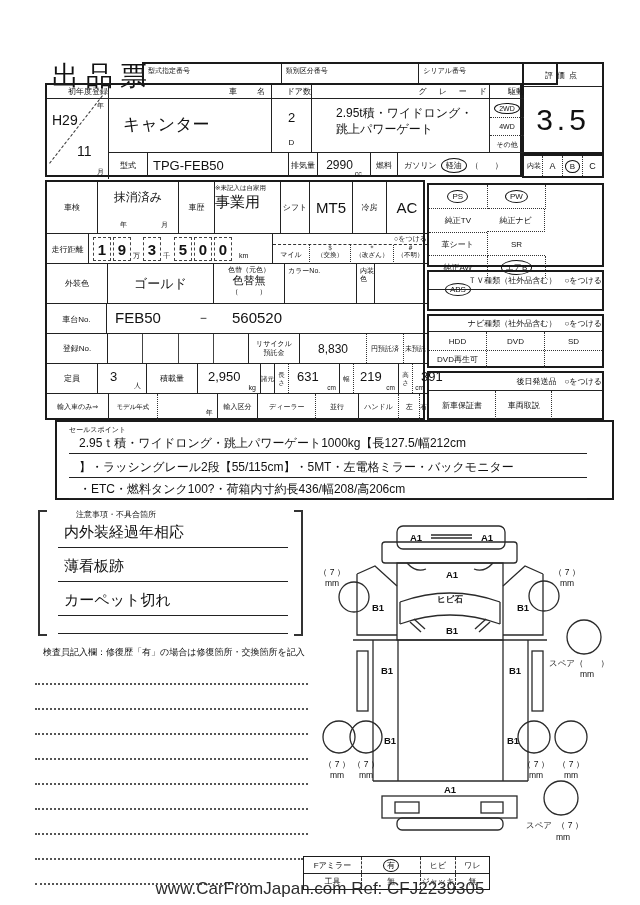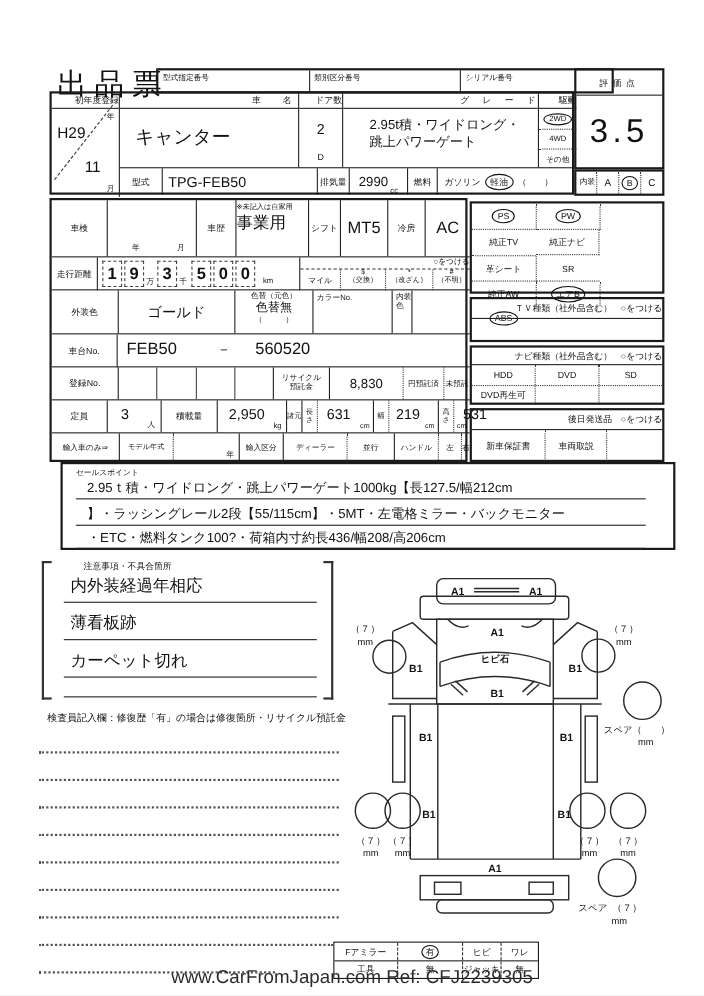--- a/index.html
+++ b/index.html
@@ -99,20 +99,21 @@
         <span class="sm">（　　）</span>
       </div>
     </div>
   </div>
 
   <div class="abs b2" style="left:45px;top:180px;width:380px;height:240px">
 
     <div class="abs" style="left:0;top:0;width:380px;height:52px;border-bottom:1.5px solid #222;display:flex">
       <div class="ctr sm" style="width:50px;border-right:1px solid #222">車検</div>
       <div style="width:80px;border-right:1px solid #222;position:relative">
+        <div class="ctr bold" style="height:30px;font-size:12px">抹消済み</div>
         <div class="abs xs" style="left:22px;bottom:3px">年</div>
         <div class="abs xs" style="right:10px;bottom:3px">月</div>
       </div>
       <div class="ctr sm" style="width:35px;border-right:1px solid #222">車歴</div>
       <div style="width:65px;border-right:1px solid #222;">
         <div class="xs" style="padding-top:2px;font-size:6.5px">※未記入は自家用</div>
         <div class="bold" style="font-size:15px">事業用</div>
       </div>
       <div class="ctr sm" style="width:28px;border-right:1px solid #222">シフト</div>
       <div class="ctr bold" style="width:42px;border-right:1px solid #222;font-size:15px">MT5</div>
@@ -204,21 +205,21 @@
         <span class="abs bold" style="left:8px;top:5px;font-size:13px">631</span>
         <span class="abs xs" style="right:3px;bottom:2px;font-size:6.5px">cm</span>
       </div>
       <div class="xs vbreak ctr" style="width:13px;border-right:1px dotted #333;font-size:6.5px">幅</div>
       <div style="width:44px;border-right:1px solid #222;position:relative">
         <span class="abs bold" style="left:6px;top:5px;font-size:13px">219</span>
         <span class="abs xs" style="right:3px;bottom:2px;font-size:6.5px">cm</span>
       </div>
       <div class="xs vbreak ctr" style="width:13px;border-right:1px dotted #333;font-size:6.5px">高さ</div>
       <div style="flex:1;position:relative">
-        <span class="abs bold" style="left:8px;top:5px;font-size:13px">531</span>
+        <span class="abs bold" style="left:8px;top:5px;font-size:13px">391</span>
         <span class="abs xs" style="right:3px;bottom:2px;font-size:6.5px">cm</span>
       </div>
     </div>
 
     <div class="abs" style="left:0;top:212px;width:380px;height:26px;display:flex">
       <div class="ctr xs" style="width:62px;border-right:1px solid #222">輸入車のみ⇒</div>
       <div class="xs vbreak ctr" style="width:38px;border-right:1px dotted #333;padding:0 5px;font-size:6.5px">モデル年式</div>
       <div style="width:60px;border-right:1px solid #222;position:relative">
         <span class="abs xs" style="right:4px;bottom:2px">年</span>
       </div>
@@ -306,21 +307,21 @@
     <div class="abs sm" style="left:38px;top:2px">注意事項・不具合箇所</div>
     <div class="abs bold" style="left:26px;top:16px;font-size:15px">内外装経過年相応</div>
     <div class="uline" style="left:20px;top:40px;width:230px"></div>
     <div class="abs bold" style="left:26px;top:50px;font-size:15px">薄看板跡</div>
     <div class="uline" style="left:20px;top:74px;width:230px"></div>
     <div class="abs bold" style="left:26px;top:84px;font-size:15px">カーペット切れ</div>
     <div class="uline" style="left:20px;top:108px;width:230px"></div>
     <div class="uline" style="left:20px;top:126px;width:230px"></div>
   </div>
 
-  <div class="abs" style="left:43px;top:646px;font-size:9px">検査員記入欄：修復歴「有」の場合は修復箇所・リサイクル預託金</div>
+  <div class="abs" style="left:43px;top:646px;font-size:9px">検査員記入欄：修復歴「有」の場合は修復箇所・交換箇所を記入</div>
   <div class="dotline" style="left:35px;top:683px;width:273px"></div>
   <div class="dotline" style="left:35px;top:708px;width:273px"></div>
   <div class="dotline" style="left:35px;top:733px;width:273px"></div>
   <div class="dotline" style="left:35px;top:758px;width:273px"></div>
   <div class="dotline" style="left:35px;top:783px;width:273px"></div>
   <div class="dotline" style="left:35px;top:808px;width:273px"></div>
   <div class="dotline" style="left:35px;top:833px;width:273px"></div>
   <div class="dotline" style="left:35px;top:858px;width:268px"></div>
   <div class="dotline" style="left:35px;top:883px;width:215px"></div>
 

